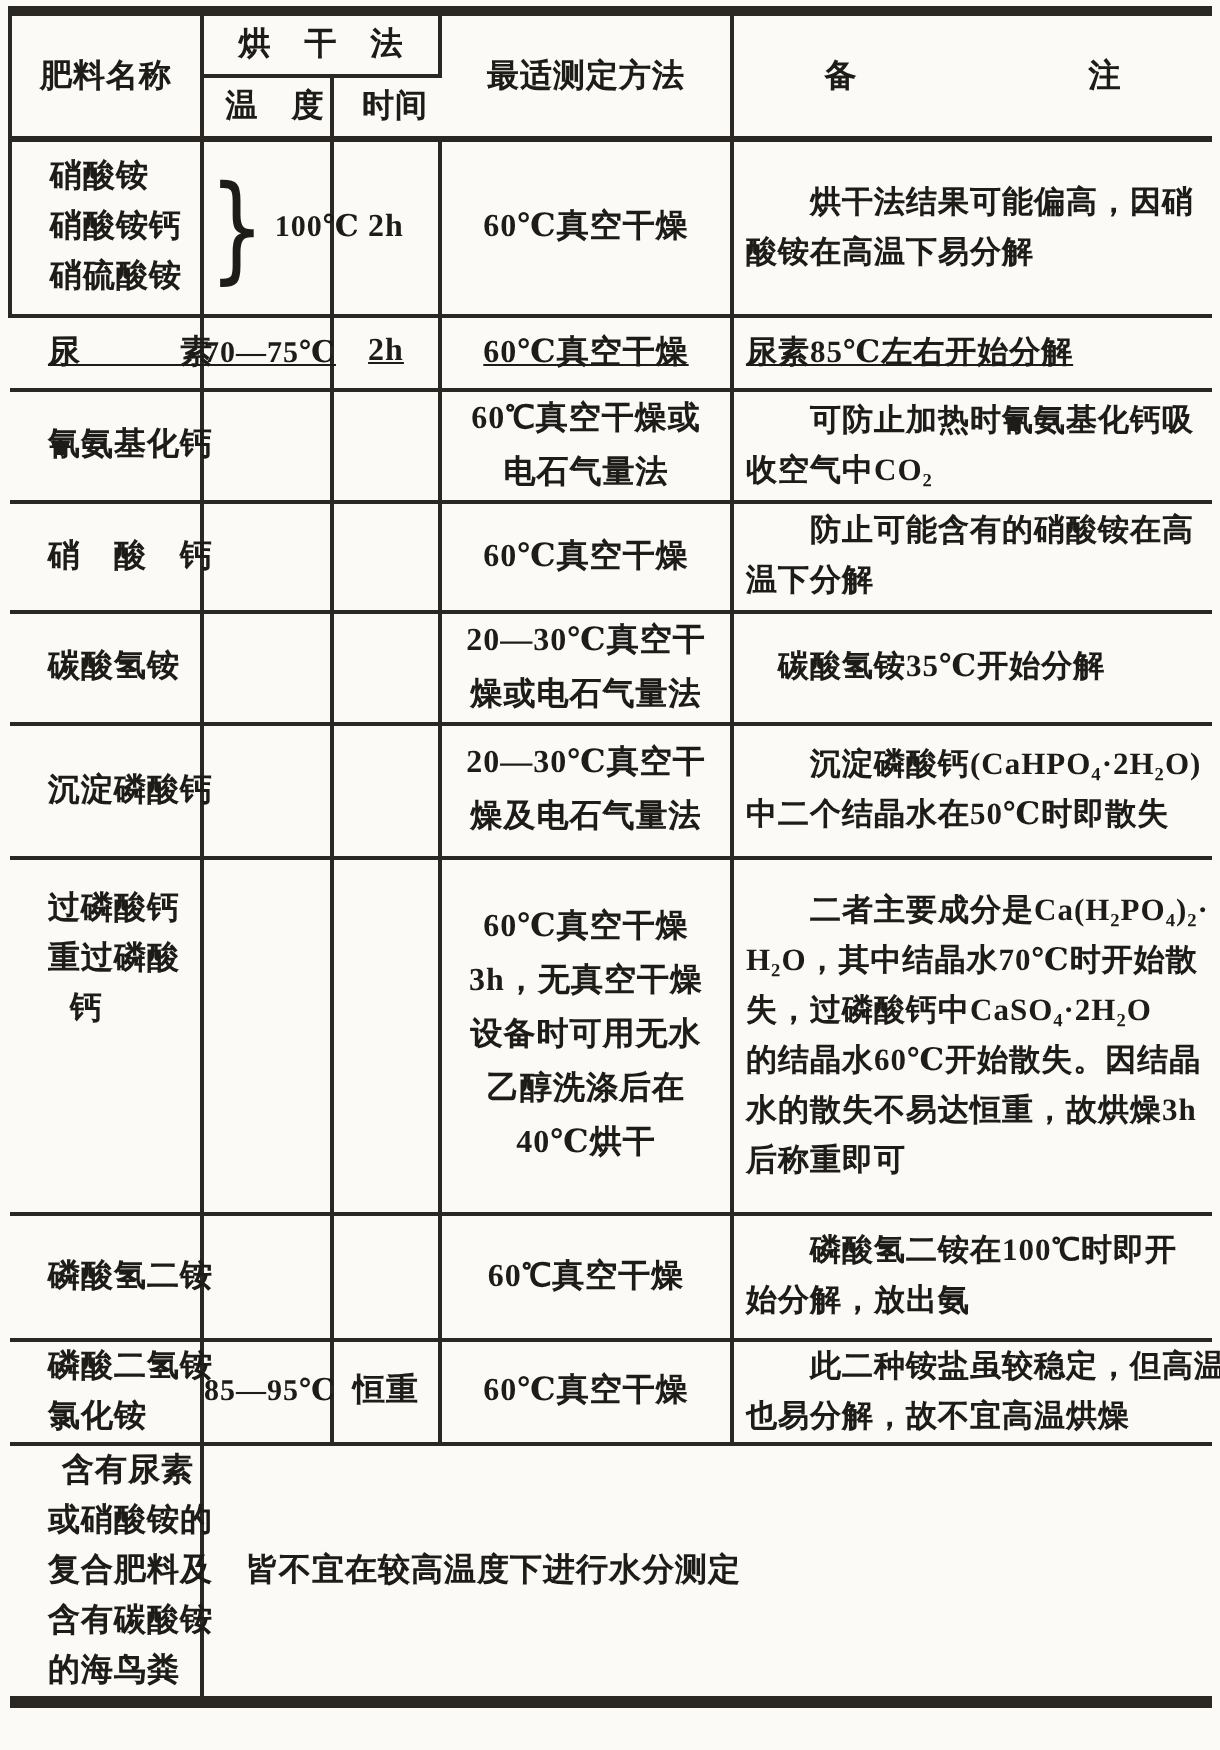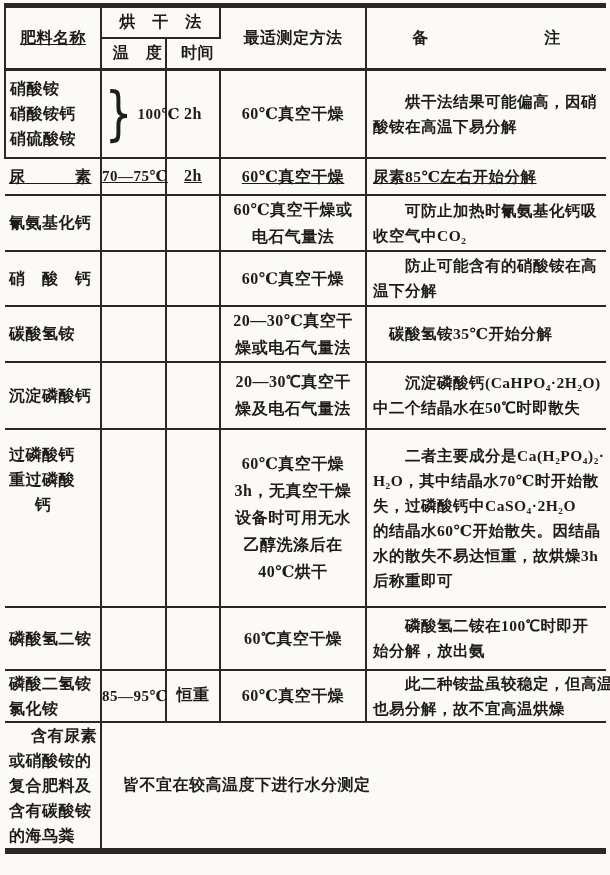--- a/index.html
+++ b/index.html
@@ -28,43 +28,43 @@
     font-size:16px;
     font-weight:600;
     letter-spacing:0.5px;
     vertical-align:middle;
     padding:0;
   }
   
   thead th{text-align:center;}
   thead tr.h1{height:32px;}
   thead tr.h2{height:32px;}
-  th.hname{border-right:2px solid var(--line);border-left:2px solid var(--line);text-decoration:underline;}
+  th.hname{border-right:2px solid var(--line);border-left:2px solid var(--line);}
   th.hdry{border-right:2px solid var(--line);border-bottom:2px solid var(--line);}
   th.htemp{border-right:2px solid var(--line);}
   th.hmethod{border-right:2px solid var(--line);}
   thead tr.h2 th{border-bottom:3px solid var(--line);padding-left:8px;}
   th.hname,th.hmethod,th.hremark{border-bottom:3px solid var(--line);}
   
   tbody td{border-top:2px solid var(--line);}
   tbody tr.r0 td{border-top:3px solid var(--line);}
   td.name{border-right:2px solid var(--line);text-align:left;}
   td.temp,td.time,td.method{border-right:2px solid var(--line);}
   tbody tr.r0 td.name{border-left:2px solid var(--line);}
-  td.name div{line-height:25px;padding-left:4px;white-space:nowrap;}
+  td.name div{line-height:25px;padding-left:19px;white-space:nowrap;}
   td.temp{text-align:center;font-size:15px;white-space:nowrap;}
   td.time{text-align:center;}
   td.method{text-align:center;}
   td.method div{line-height:27px;white-space:nowrap;}
   td.remark{text-align:left;padding-left:6px;}
   td.remark div{line-height:25px;font-size:15.5px;white-space:nowrap;}
   td.merged{text-align:left;padding-left:21px;}
   
-  tr.r0{height:88px;} tr.r1{height:37px;text-decoration:underline;} tr.r2{height:42px;}
-  tr.r3{height:55px;margin-left:32px;} tr.r4{height:52px;} tr.r5{height:67px;font-family:Liberation Serif, serif;}
+  tr.r0{height:88px;} tr.r1{height:37px;text-decoration:underline;} tr.r2{height:42px;font-family:Liberation Serif, serif;}
+  tr.r3{height:55px;margin-left:32px;} tr.r4{height:52px;} tr.r5{height:67px;}
   tr.r6{height:178px;} tr.r7{height:63px;font-family:Liberation Serif, serif;} tr.r8{height:40px;}
   tr.r9{height:124px;}
   
   tr.r6 td.name{vertical-align:top;padding-top:12px;}
   tr.r6 td.name div:nth-child(3){padding-left:30px;}
   tr.r9 td.name div:first-child{padding-left:26px;}
   
   .bracewrap{display:flex;align-items:center;justify-content:flex-start;height:100%;}
   .brace{
     font-family:"DejaVu Sans",sans-serif;

